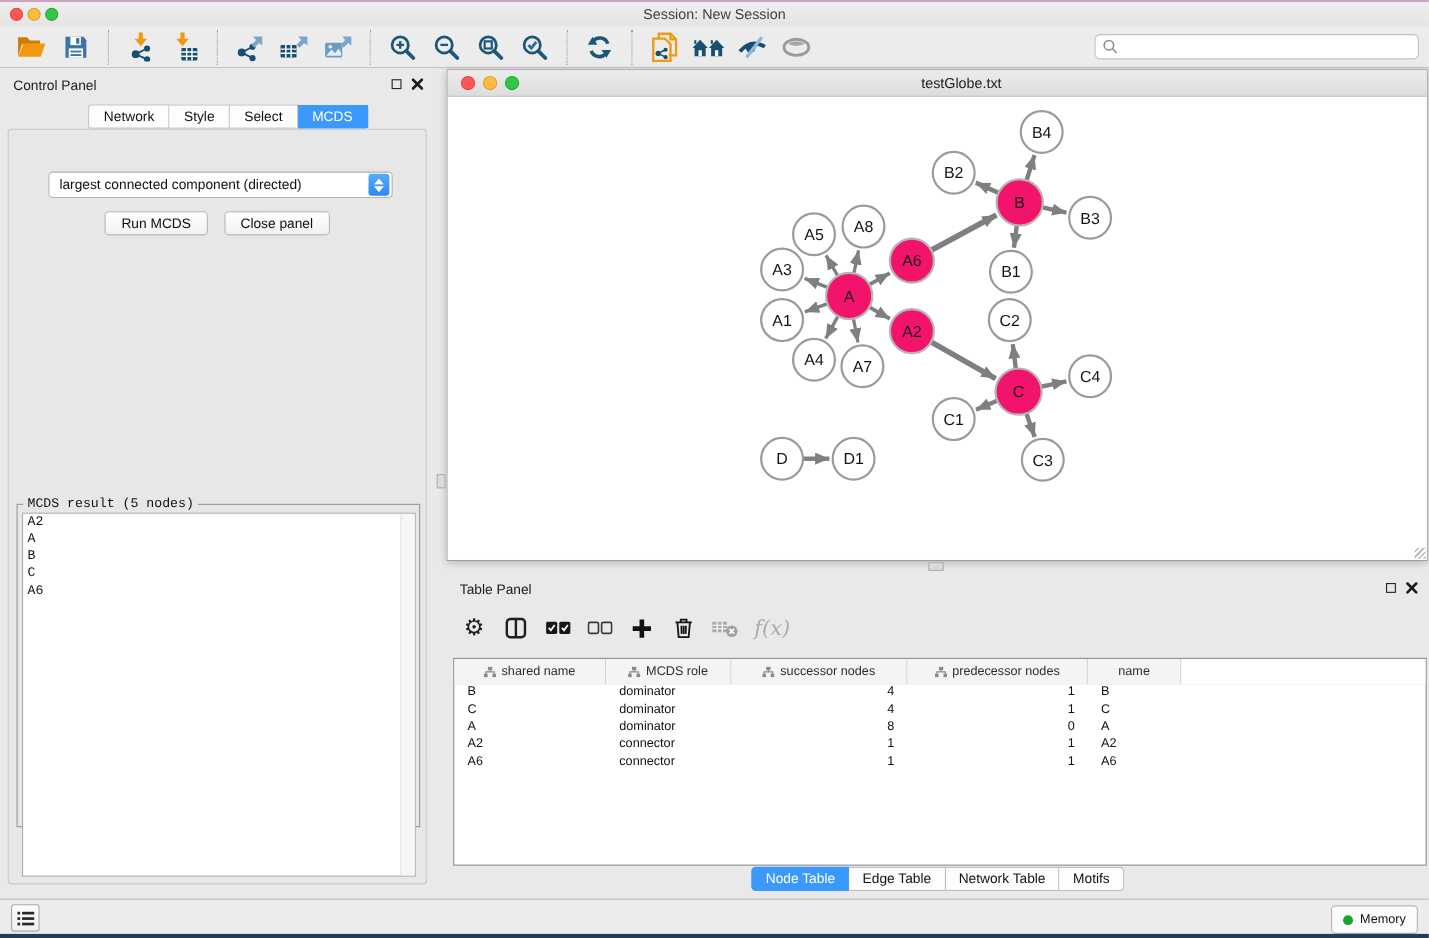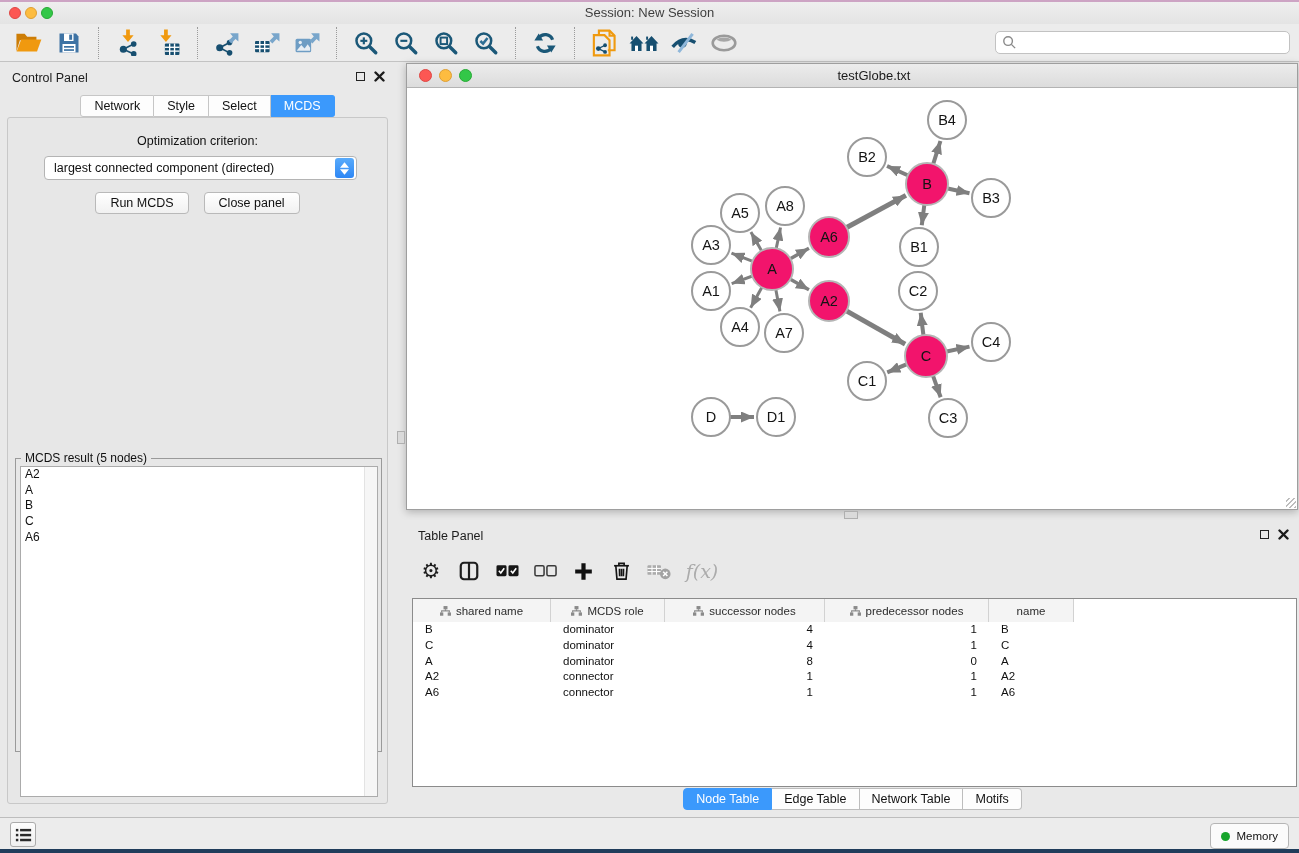--- a/index.html
+++ b/index.html
@@ -47,21 +47,21 @@
     border:1px solid #B4B4B4; border-radius:4px; display:flex; align-items:center; }
   #criterion-value { flex:1; font-size:12.5px; color:#101010; padding-left:9px; white-space:nowrap; }
   #criterion-stepper { width:19px; height:20px; margin-right:2px; border-radius:3px;
     background:linear-gradient(#59ABFB,#2E87F5); display:flex; flex-direction:column;
     align-items:center; justify-content:center; color:#fff; }
   #criterion-stepper svg { display:block; }
   .mac-btn { height:22px; background:linear-gradient(#FFFFFF,#F1F1F1); border:1px solid #B9B9B9;
     border-radius:4px; font-size:12.5px; color:#101010; padding:0 14px; line-height:20px; }
   #cp-buttons { position:absolute; left:0; top:74px; width:100%; display:flex; justify-content:center; gap:15px; }
   #mcds-fieldset { position:absolute; left:7px; top:340px; width:367px; height:294px;
-    border:1px solid #9a9a9a; }
+    border:1px solid #9a9a9a;font-family:Liberation Mono, monospace; }
   #mcds-legend { position:absolute; left:5px; top:-8px; background:#E7E7E7; padding:0 4px;
     font-size:12px; color:#101010; }
   #mcds-list { position:absolute; left:4px; top:7px; width:358px; height:331px; background:#fff;
     border:1px solid #ABABAB; overflow:hidden; }
   #mcds-scroll { position:absolute; right:0; top:0; width:13px; height:100%; background:#F6F6F6;
     border-left:1px solid #E3E3E3; }
   .mcds-item { font-size:12px; color:#101010; line-height:15.7px; padding-left:4px; }
 
   
   #network-window { left:406px; top:63px; width:892px; height:447px; background:#fff;
@@ -326,21 +326,20 @@
       </svg>
     </span>
   </div>
   <div id="cp-tabs">
       <div class="cp-tab">Network</div>
       <div class="cp-tab">Style</div>
       <div class="cp-tab">Select</div>
       <div class="cp-tab active">MCDS</div>
     </div>
   <div id="cp-content">
-    <div id="opt-label">Optimization criterion:</div>
     <div id="criterion-select">
       <span id="criterion-value">largest connected component (directed)</span>
       <span id="criterion-stepper">
         <svg width="9" height="6" viewBox="0 0 10 6">
             <polygon points="5,0 10,6 0,6" fill="#fff"></polygon>
           </svg>
         <svg width="9" height="6" viewBox="0 0 10 6" style="margin-top:1px">
             <polygon points="0,0 10,0 5,6" fill="#fff"></polygon>
           </svg>
       </span>

